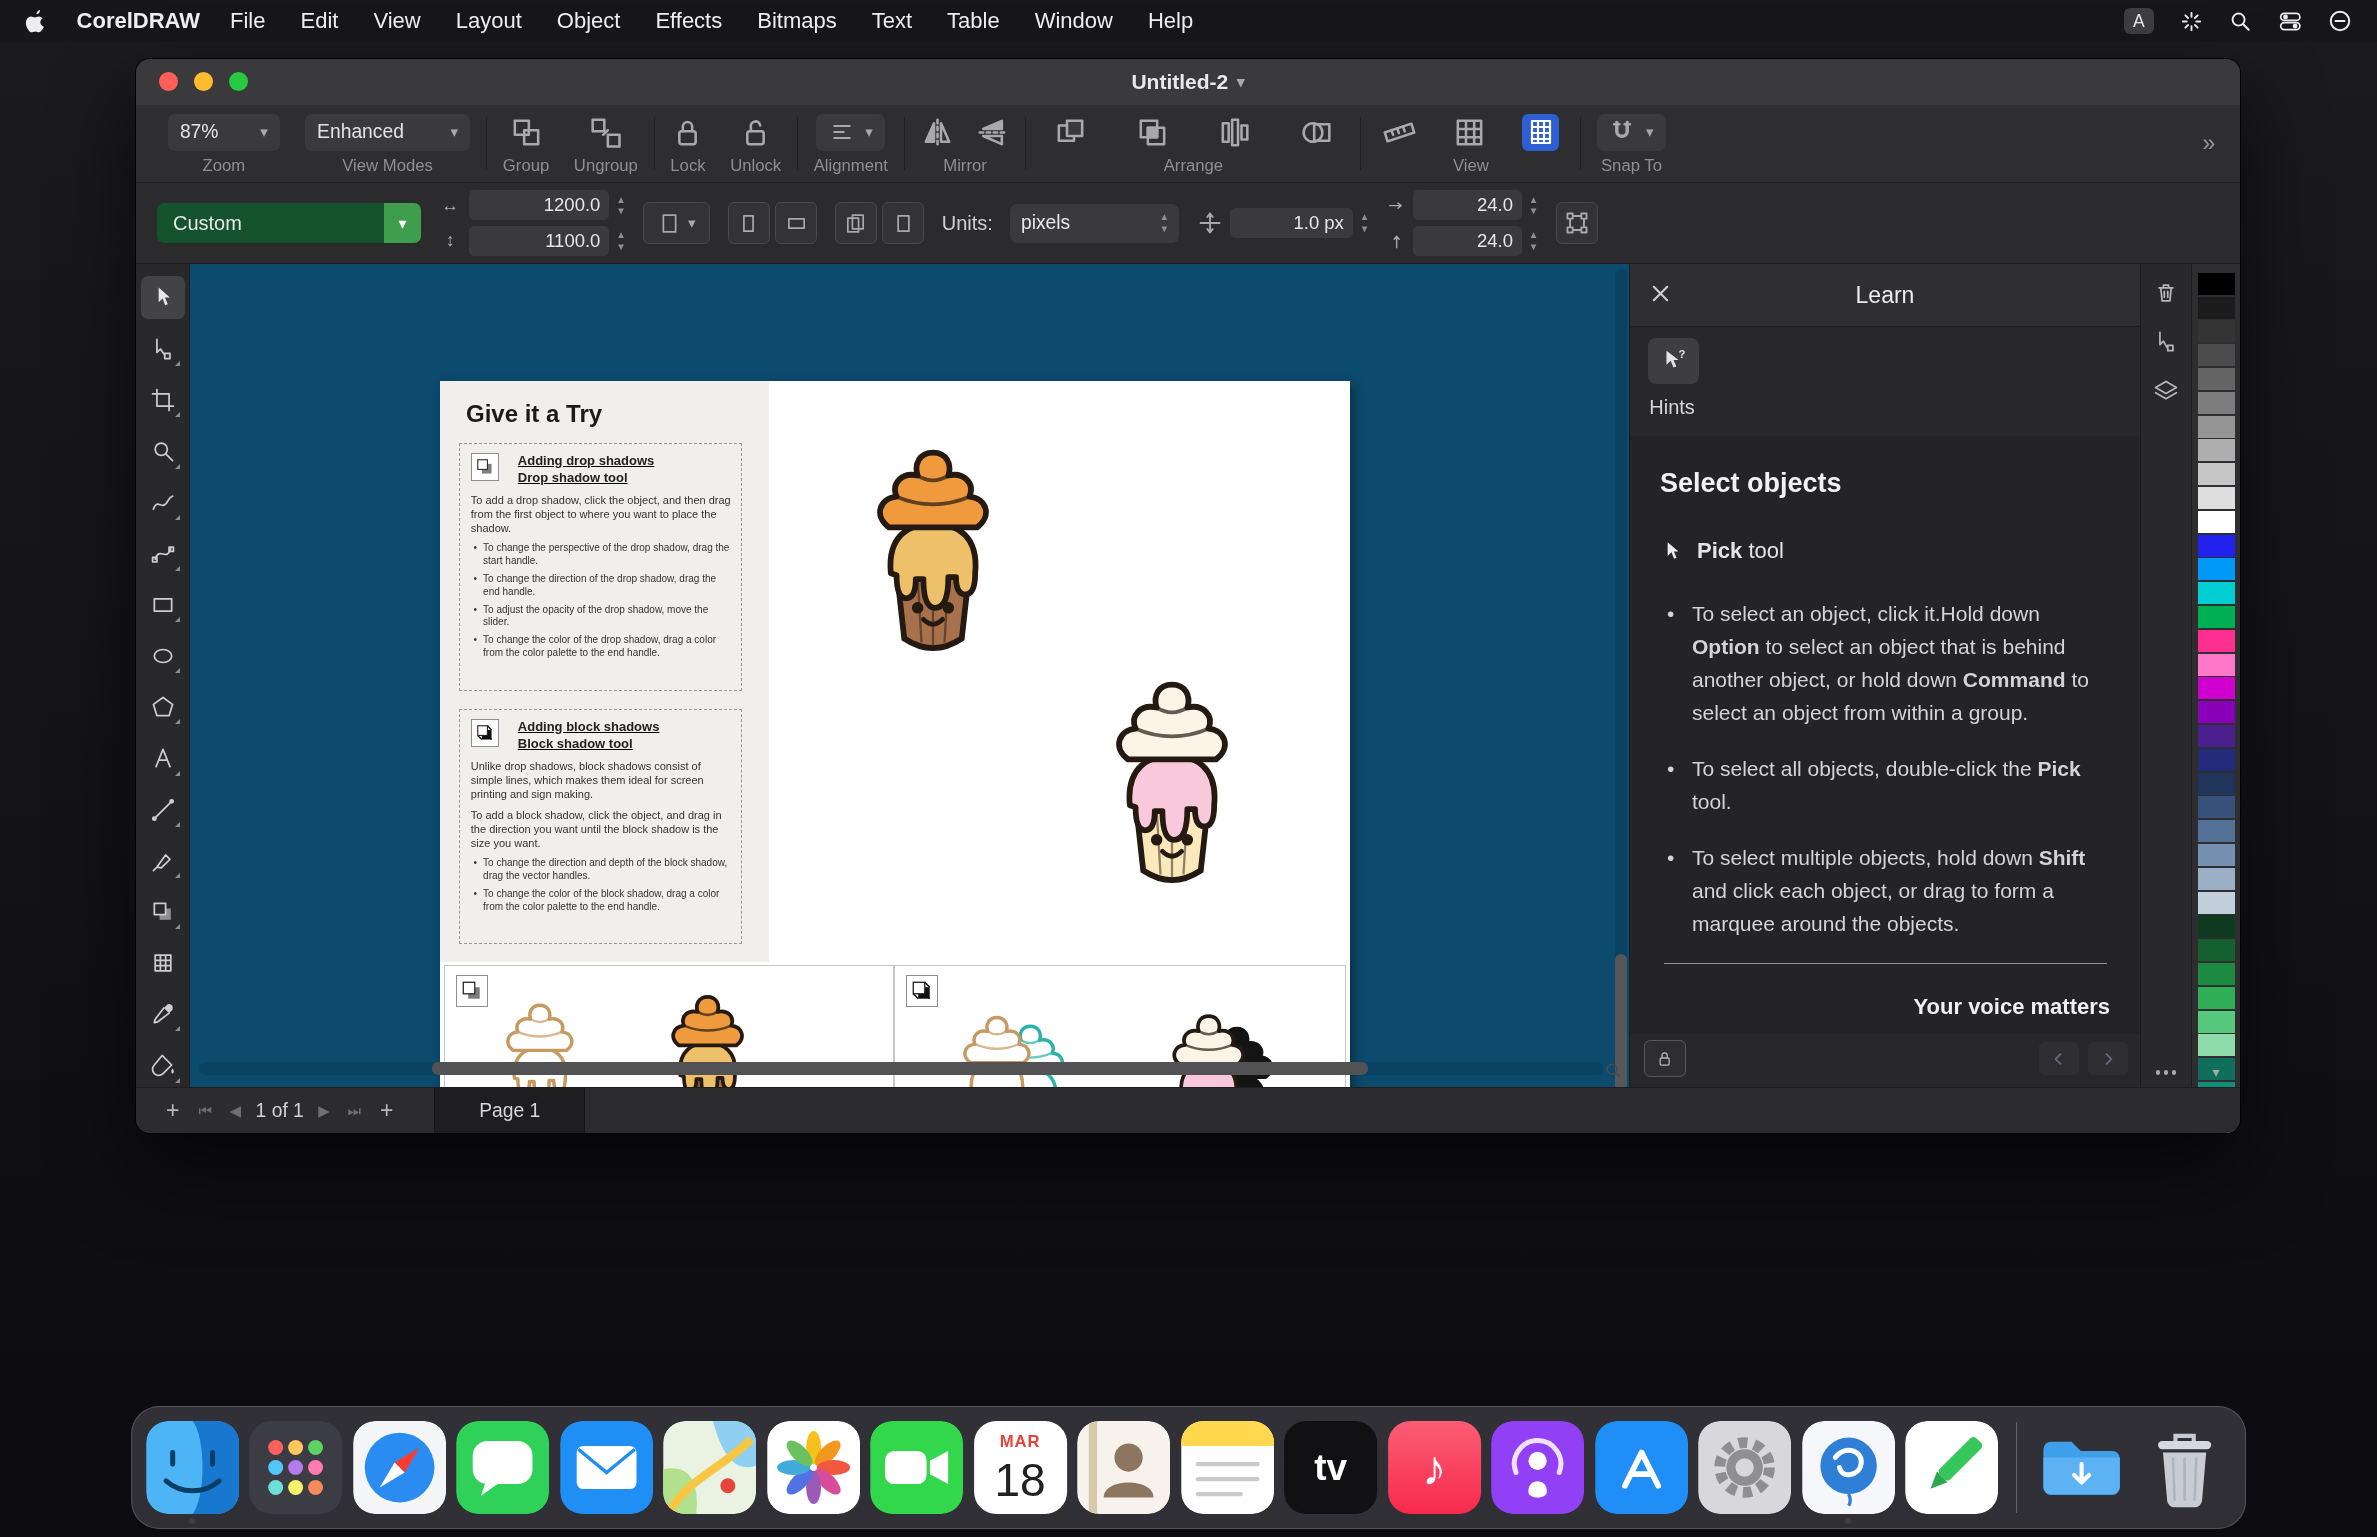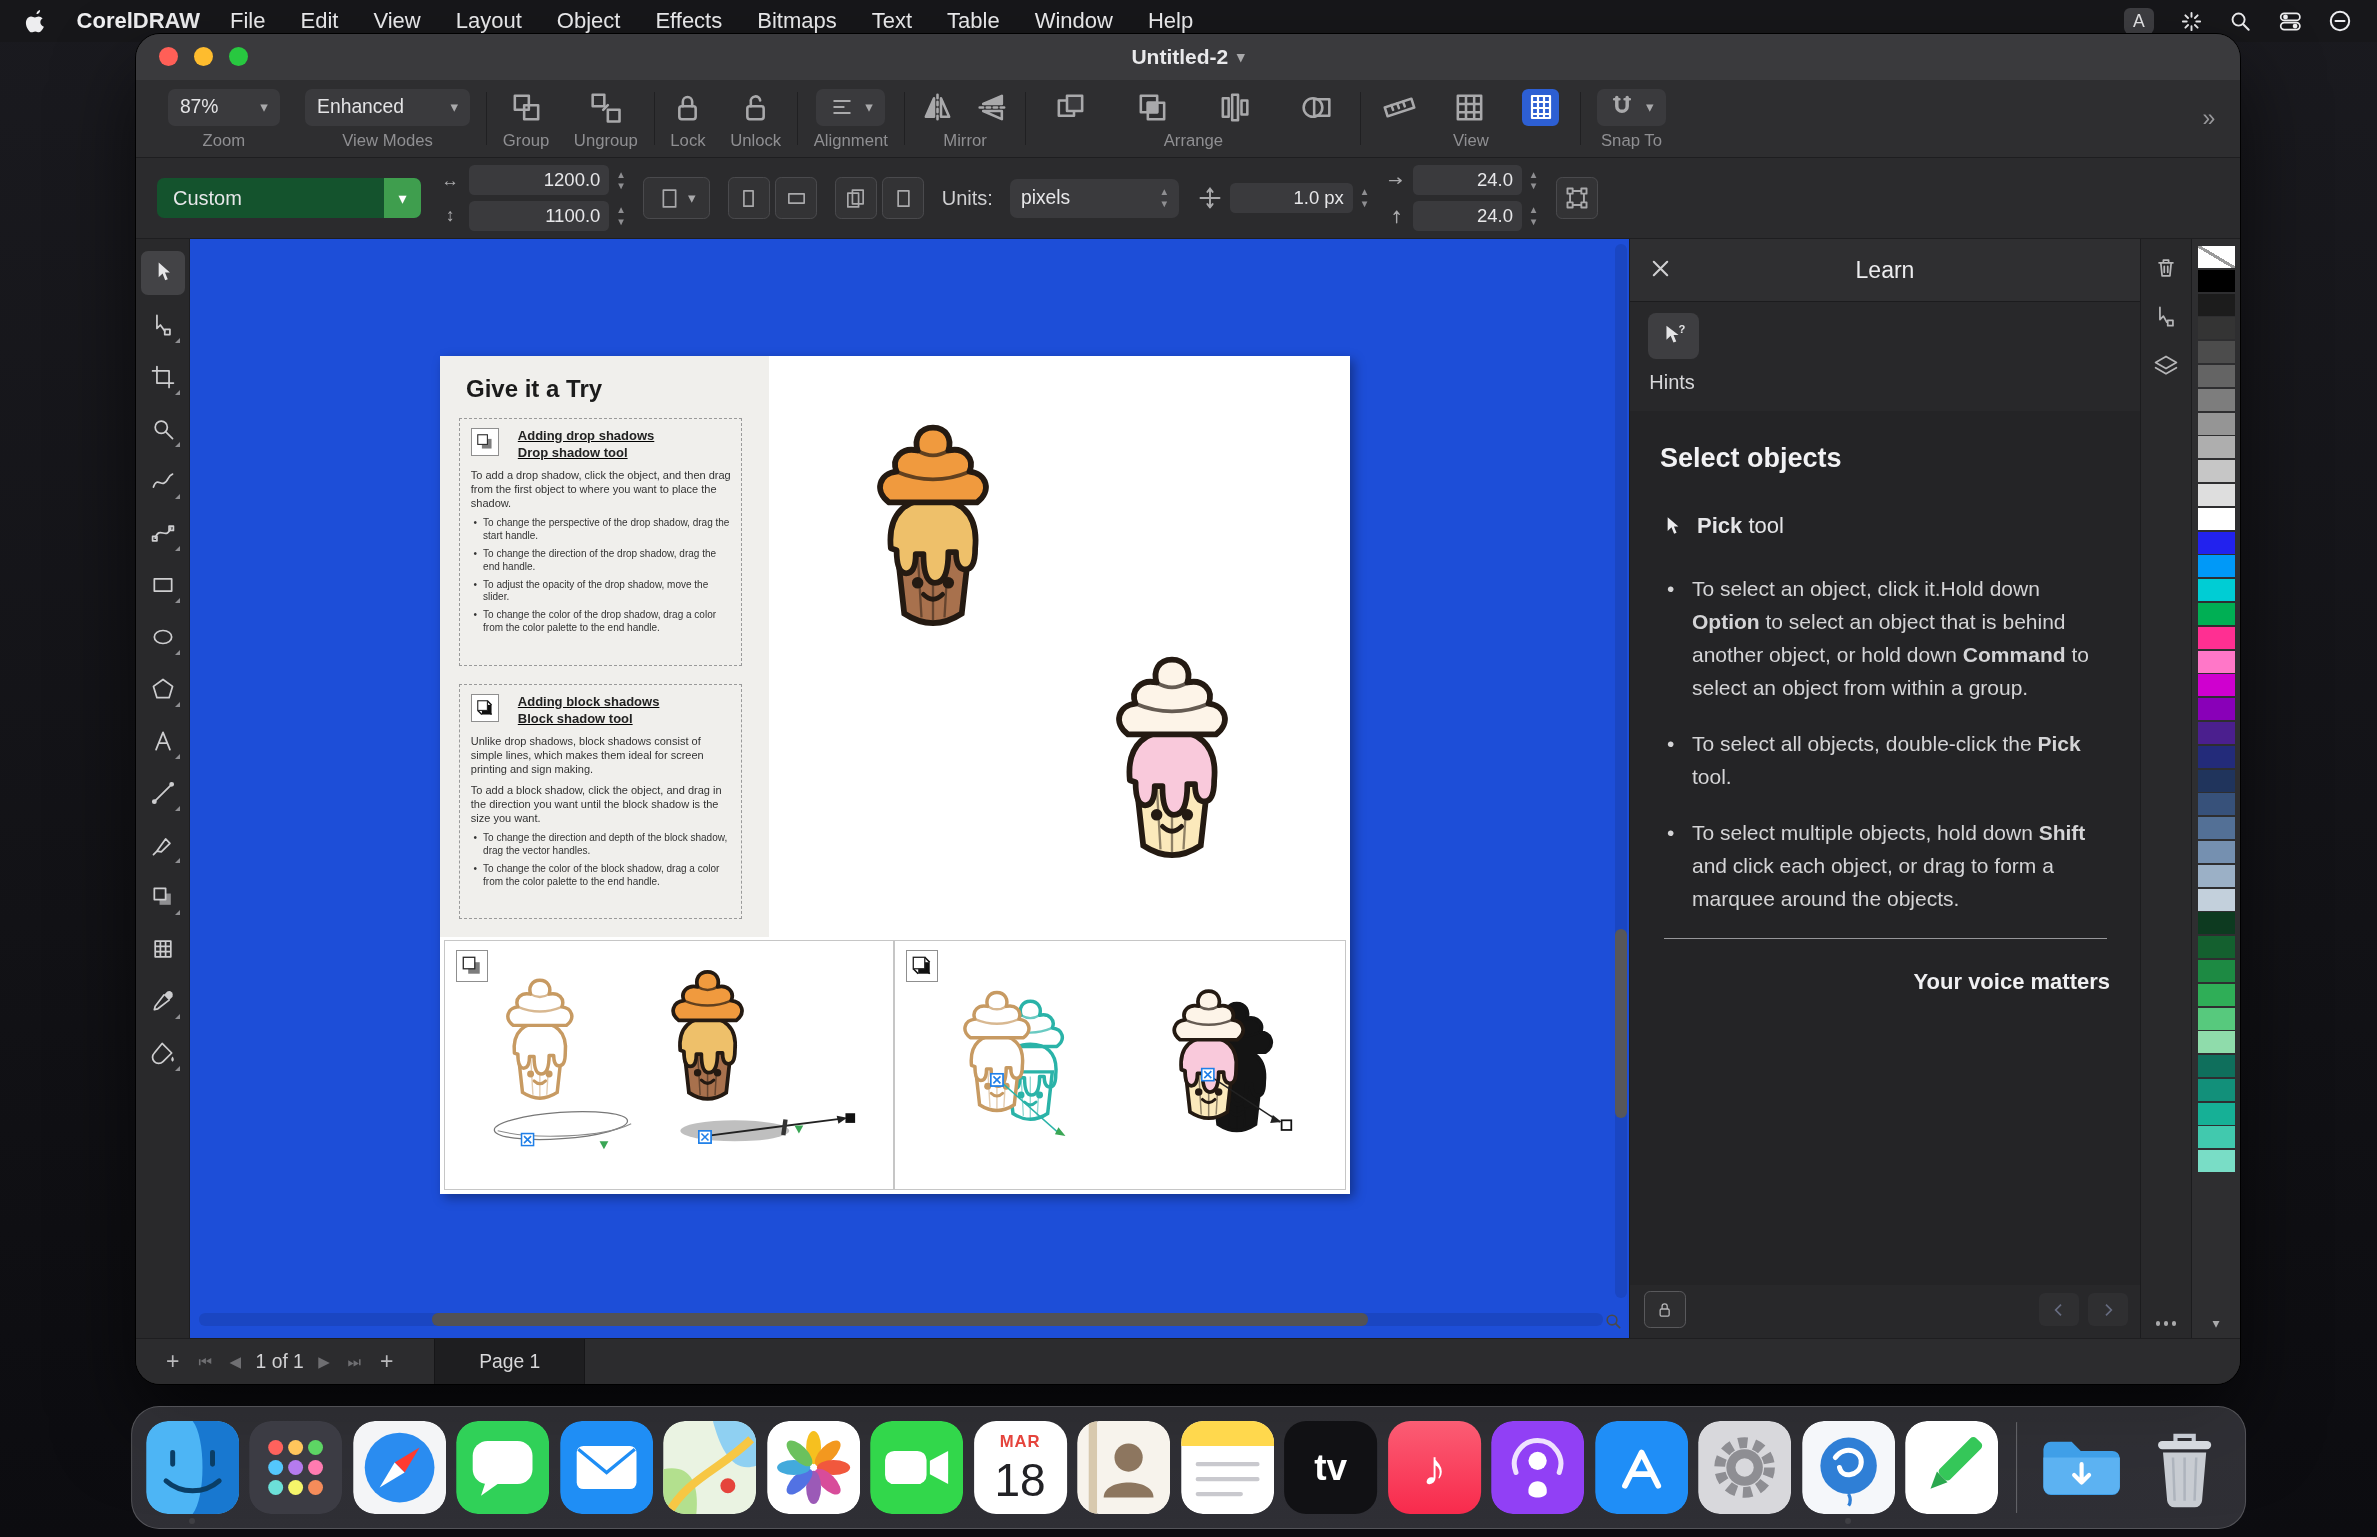--- a/index.html
+++ b/index.html
@@ -12,22 +12,22 @@
   
   #menubar{position:absolute;left:0;top:0;width:2377px;height:42px;background:rgba(24,24,26,.97);
     display:flex;align-items:center;color:#f0f0f2;font-size:22px;padding:0 24.6px;box-sizing:border-box;gap:30px;}
   #menubar .appname{font-weight:700;}
   .mb-items{display:flex;gap:35px;}
   .mb-item{cursor:default;}
   #mb-right{margin-left:auto;display:flex;align-items:center;gap:26px;}
   .mb-badge{width:30px;height:26px;background:#3e3e42;border-radius:6.2px;display:flex;align-items:center;justify-content:center;font-size:17.6px;color:#e8e8ea;}
 
   
-  #window{position:absolute;left:136px;top:34px;width:2104px;height:1350px;background:#2a2a2c;
-    border-radius:24px;box-shadow:0 40px 79px rgba(0,0,0,.6),0 0 0 0.9px #000;overflow:hidden;}
+  #window{position:absolute;left:136px;top:59px;width:2104px;height:1074px;background:#2a2a2c;
+    border-radius:14px;box-shadow:0 40px 79px rgba(0,0,0,.6),0 0 0 0.9px #000;overflow:hidden;}
   #titlebar{position:absolute;left:0;top:0;right:0;height:46px;background:#3a3a3d;border-bottom:0.9px solid #222224;}
   .tl{position:absolute;top:13px;width:19.3px;height:19.3px;border-radius:50%;}
   #titlebar .title{position:absolute;left:0;right:0;top:0;height:46px;display:flex;align-items:center;justify-content:center;
     color:#e9e9eb;font-size:21px;font-weight:600;gap:8.8px;}
   .chev{color:#a9a9ab;font-size:15px;}
 
   
   #toolbar{position:absolute;left:0;top:46px;right:0;height:78px;background:#2e2e30;border-bottom:0.9px solid #1e1e20;
     display:flex;align-items:stretch;padding:0 19.3px;box-sizing:border-box;}
   .tb-g{display:flex;flex-direction:column;align-items:center;justify-content:center;padding:0 12.3px;}
@@ -61,21 +61,21 @@
   #content{position:absolute;left:0;top:205px;right:0;bottom:46px;display:flex;}
   
   #toolbox{width:54px;background:#29292b;border-right:0.9px solid #1e1e20;display:flex;flex-direction:column;
     align-items:center;padding-top:12.3px;gap:8px;box-sizing:border-box;}
   .tool{width:44px;height:44px;border-radius:7px;display:flex;align-items:center;justify-content:center;position:relative;}
   .tool svg{stroke:#cdcdcf;fill:none;stroke-width:2;stroke-linecap:round;stroke-linejoin:round;}
   .tool.pressed{background:#434346;}
   .tool.fly::after{content:"";position:absolute;right:4.4px;bottom:4.4px;border-left:5.3px solid transparent;border-bottom:5.3px solid #8f8f92;}
 
   
-  #canvas{flex:1;position:relative;background:#1d4ed8;overflow:hidden;}
+  #canvas{flex:1;position:relative;background:#0c4a6e;overflow:hidden;}
   #page{position:absolute;left:250px;top:117px;width:910px;height:838px;background:#fff;box-shadow:3.5px 3.5px 10.5px rgba(0,0,0,.35);}
   #graycol{position:absolute;left:0;top:0;width:329px;height:581px;background:#f0efec;}
   #page-title{position:absolute;left:26px;top:19.3px;font-size:24px;font-weight:700;color:#1b1b1b;}
   .tbox{position:absolute;left:19.3px;width:283px;border:1.8px dashed #9a9a9a;box-sizing:border-box;padding:8.8px 10.5px;background:transparent;}
   #tbox1{top:62px;height:248px;}
   #tbox2{top:328px;height:235px;}
   .tbox-head{display:flex;gap:19px;align-items:flex-start;margin-bottom:7px;text-decoration:underline;}
   .tbox-head .hl{font-size:13px;font-weight:700;color:#222;line-height:16.7px;}
   .tbox-body{font-size:11px;color:#333;line-height:14px;margin-bottom:7px;}
   .tbox ul{margin:0;padding:0;list-style:none;}

